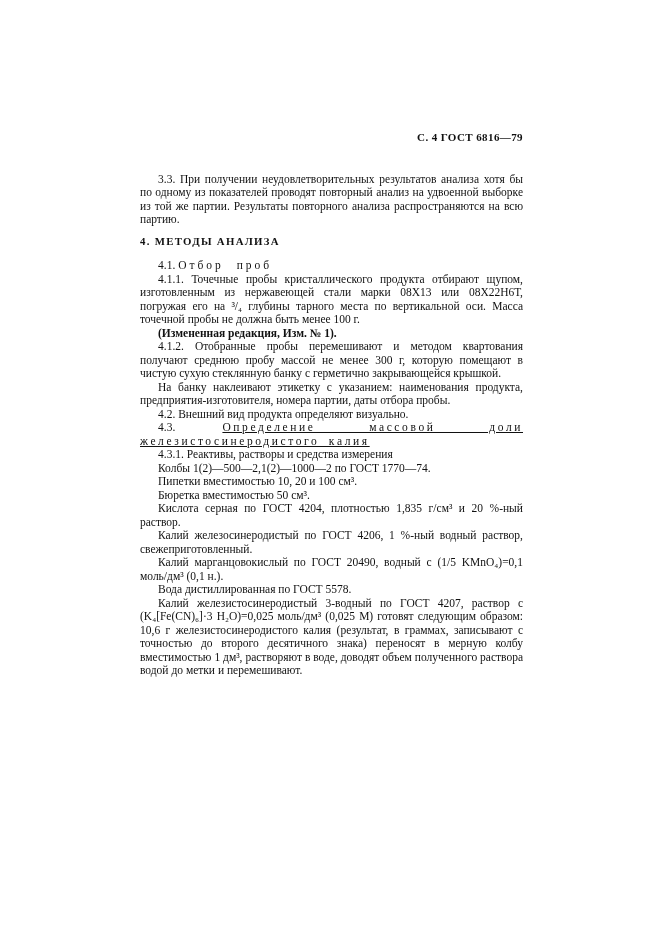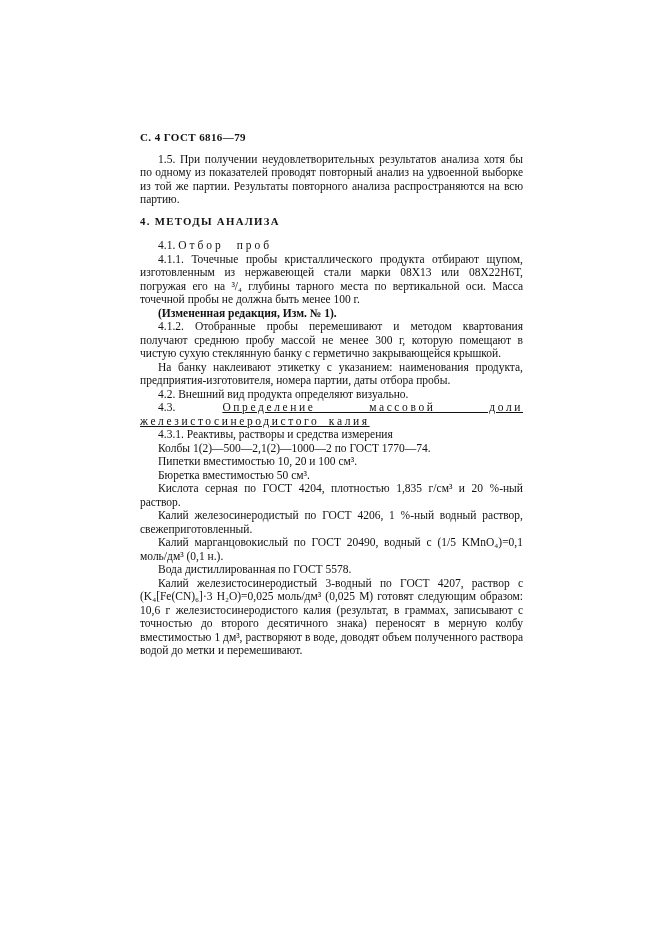--- a/index.html
+++ b/index.html
@@ -17,21 +17,22 @@
     font-size: 11.5px;
     line-height: 13.5px;
     box-sizing: border-box;
     padding: 131px 138px 0 140px;
     overflow: hidden;
   }
   .page-header {
     font-weight: bold;
     font-size: 11px;
     letter-spacing: 0.4px;
-    margin-bottom: 8px;
+    margin-bottom: 28px;
+    text-align: right;
   }
   .content p {
     margin: 0;
     text-align: justify;
     text-indent: 18px;
   }
   .heading {
     font-size: 10.8px;
     font-weight: bold;
     letter-spacing: 1.3px;
@@ -52,21 +53,21 @@
 </style>
 </head>
 <body>
 
 <div class="page">
 
   <div class="page-header">С. 4 ГОСТ 6816—79</div>
 
   <main class="content">
 
-    <p>1.5. При получении неудовлетворительных результатов анализа хотя бы по одному из показателей проводят повторный анализ на удвоенной выборке из той же партии. Результаты повторного анализа распространяются на всю партию.</p>
+    <p>3.3. При получении неудовлетворительных результатов анализа хотя бы по одному из показателей проводят повторный анализ на удвоенной выборке из той же партии. Результаты повторного анализа распространяются на всю партию.</p>
 
     <h2 class="heading">4. МЕТОДЫ АНАЛИЗА</h2>
 
     <p><span>4.1.</span> <span class="sperr">Отбор проб</span></p>
 
     <p>4.1.1. Точечные пробы кристаллического продукта отбирают щупом, изготовленным из нержавеющей стали марки 08Х13 или 08Х22Н6Т, погружая его на ³/₄ глубины тарного места по вертикальной оси. Масса точечной пробы не должна быть менее 100 г.</p>
 
     <p class="bold">(Измененная редакция, Изм. № 1).</p>
 
     <p>4.1.2. Отобранные пробы перемешивают и методом квартования получают среднюю пробу массой не менее 300 г, которую помещают в чистую сухую стеклянную банку с герметично закрывающейся крышкой.</p>

